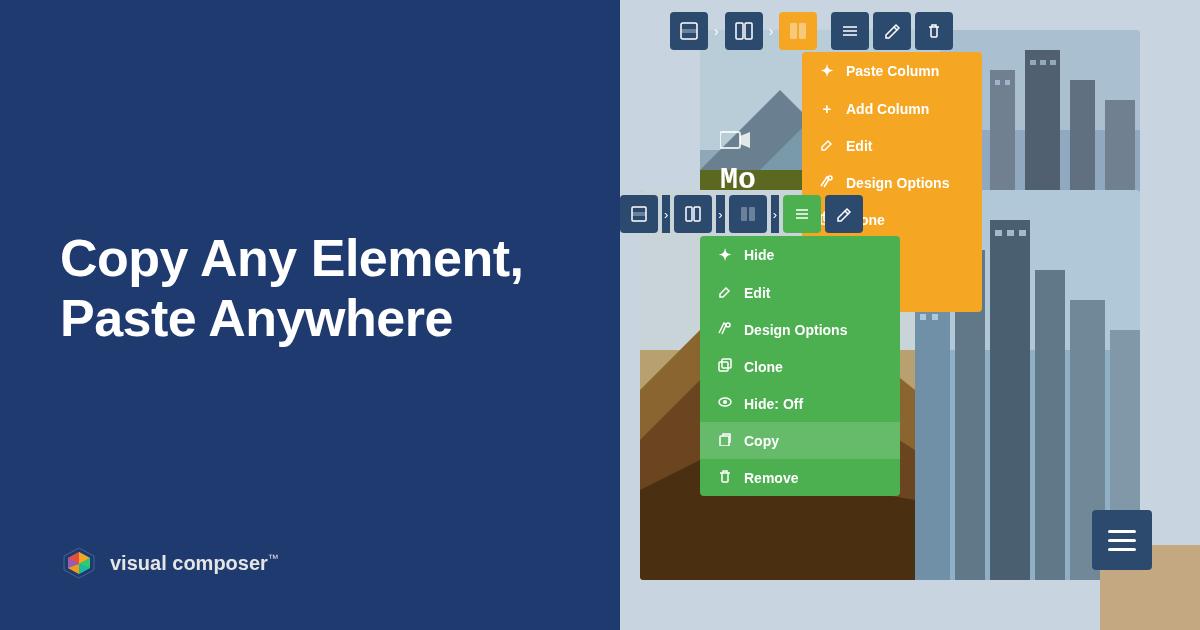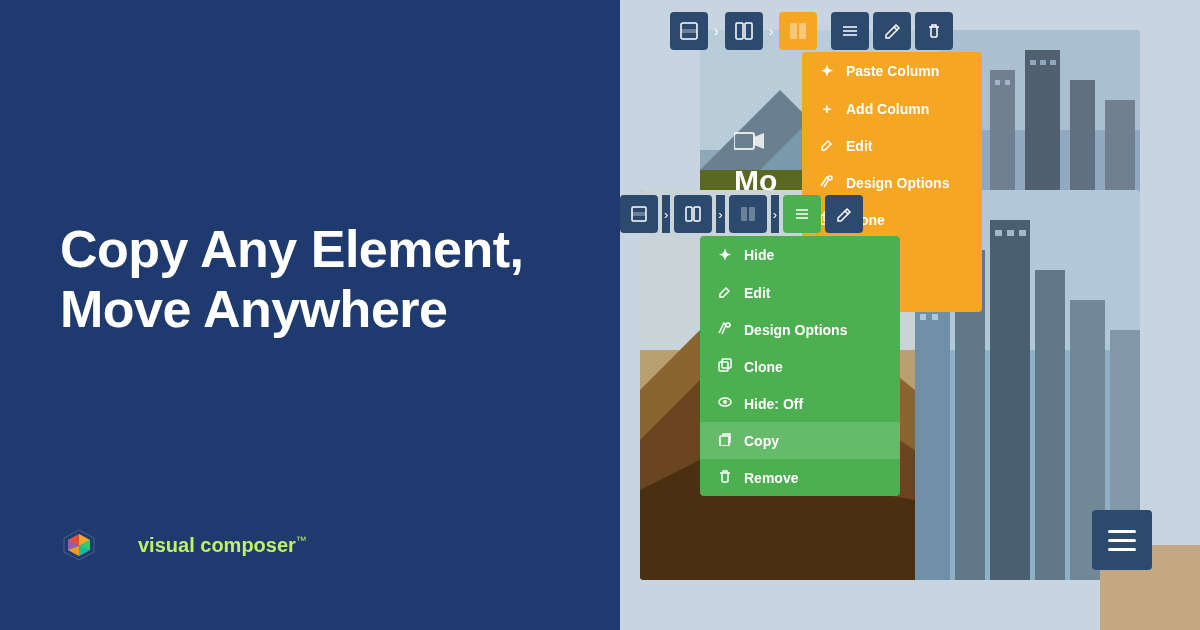--- a/index.html
+++ b/index.html
@@ -13,21 +13,21 @@
     }
 
     
     .left-panel {
       width: 620px;
       height: 630px;
       background: #1e3a6e;
       display: flex;
       flex-direction: column;
       justify-content: space-between;
-      padding: 50px 60px 66px 60px;
+      padding: 50px 60px 48px 60px;
       position: relative;
       gap: 16px;
     }
 
     .main-headline {
       margin-top: auto;
       margin-bottom: auto;
     }
 
     .main-headline h1 {
@@ -45,22 +45,21 @@
     }
 
     .brand-logo {
       width: 38px;
       height: 38px;
     }
 
     .brand-name {
       font-size: 20px;
       font-weight: 600;
-      color: #bef264;
-      margin-left: 28px;
+      color: #e5e5e5;
     }
 
     .brand-name sup {
       font-size: 11px;
       font-weight: 400;
     }
 
     
     .right-panel {
       width: 580px;
@@ -224,21 +223,21 @@
 
   </style>
 </head>
 <body>
 
 <div class="left-panel">
   <div style="flex:1; display:flex; flex-direction:column; justify-content:center;">
     <div class="main-headline">
       <h1>
         <span>Copy Any Element,</span><br>
-        <span>Move Anywhere</span>
+        <span>Paste Anywhere</span>
       </h1>
     </div>
   </div>
 
   <div class="brand-footer">
 
     <svg class="brand-logo" viewBox="0 0 38 38" xmlns="http://www.w3.org/2000/svg">
       <polygon points="19,4 34,12 34,26 19,34 4,26 4,12" fill="none" stroke="rgba(255,255,255,0.2)" stroke-width="1"></polygon>
       <polygon points="19,8 30,14 30,24 19,30 8,24 8,14" fill="#3a86d4"></polygon>
       <polygon points="19,8 30,14 19,20" fill="#f5a623"></polygon>
@@ -265,21 +264,21 @@
 
       <polygon points="0,140 80,60 160,140" fill="#6a8090"></polygon>
       <polygon points="60,140 150,50 240,140" fill="#789aaa"></polygon>
       <polygon points="140,140 220,70 300,140" fill="#6a8090"></polygon>
       <polygon points="220,140 310,80 390,140" fill="#7a9aaa"></polygon>
 
       <rect y="140" width="390" height="80" fill="#5a6820"></rect>
       <rect y="160" width="390" height="60" fill="#4a5818"></rect>
     </svg>
 
-    <div style="position:absolute; bottom:20px; left:34px; z-index:2;">
+    <div style="position:absolute; bottom:20px; left:20px; z-index:2;font-family:Liberation Mono, monospace;">
       <div style="font-size:22px; color:rgba(255,255,255,0.75); margin-bottom:5px;">
         <svg width="30" height="24" viewBox="0 0 30 24">
           <rect x="0" y="4" width="20" height="16" rx="2" fill="none" stroke="rgba(255,255,255,0.8)" stroke-width="2"></rect>
           <polygon points="20,8 30,4 30,20 20,16" fill="rgba(255,255,255,0.8)"></polygon>
         </svg>
       </div>
       <div style="font-size:30px; font-weight:800; color:#fff; line-height:1.1;">
         <span>Mo</span><br>
         <span>Act</span>
       </div>

